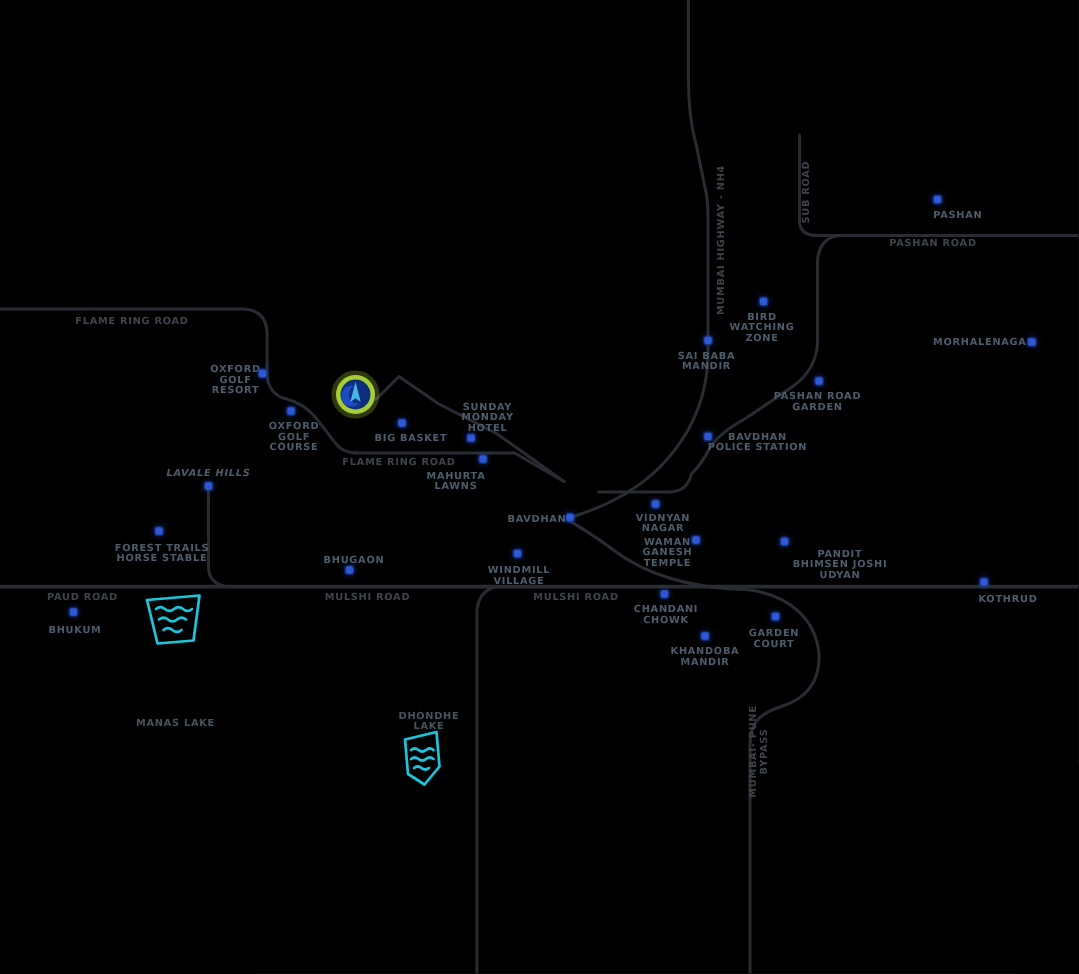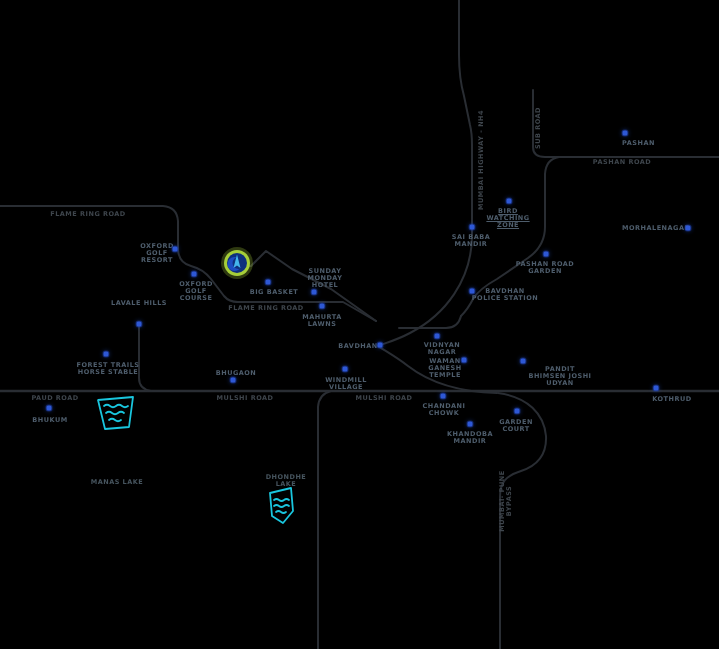--- a/index.html
+++ b/index.html
@@ -80,23 +80,23 @@
       <div class="label road-label" style="left: 88px; top: 211px;"><div>FLAME RING ROAD</div></div>
       <div class="label poi" style="left: 157px; top: 243px;"><div>OXFORD</div><div>GOLF</div><div>RESORT</div></div>
       <div class="marker" style="left: 175px; top: 249px;"></div>
       <div class="label poi" style="left: 196px; top: 281px;"><div>OXFORD</div><div>GOLF</div><div>COURSE</div></div>
       <div class="marker" style="left: 194px; top: 274px;"></div>
       <div class="label poi" style="left: 274px; top: 289px;"><div>BIG BASKET</div></div>
       <div class="marker" style="left: 268px; top: 282px;"></div>
       <div class="label poi" style="left: 325px; top: 268px;"><div>SUNDAY</div><div>MONDAY</div><div>HOTEL</div></div>
       <div class="marker" style="left: 314px; top: 292px;"></div>
       <div class="label road-label" style="left: 266px; top: 305px;"><div>FLAME RING ROAD</div></div>
-      <div class="label poi" style="left: 322px; top: 314px;"><div>MAHURTA</div><div>LAWNS</div></div>
+      <div class="label poi" style="left: 304px; top: 314px;"><div>MAHURTA</div><div>LAWNS</div></div>
       <div class="marker" style="left: 322px; top: 306px;"></div>
-      <div class="label poi" style="left: 139px; top: 300px;"><div>LAVALE HILLS</div></div>
+      <div class="label poi" style="left: 139px; top: 312px; font-style: italic;"><div>LAVALE HILLS</div></div>
       <div class="marker" style="left: 139px; top: 324px;"></div>
       <div class="label poi" style="left: 108px; top: 362px;"><div>FOREST TRAILS</div><div>HORSE STABLE</div></div>
       <div class="marker" style="left: 106px; top: 354px;"></div>
       <div class="label poi" style="left: 236px; top: 370px;"><div>BHUGAON</div></div>
       <div class="marker" style="left: 233px; top: 380px;"></div>
       <div class="label road-label" style="left: 55px; top: 395px;"><div>PAUD ROAD</div></div>
       <div class="label road-label" style="left: 245px; top: 395px;"><div>MULSHI ROAD</div></div>
       <div class="label road-label" style="left: 384px; top: 395px;"><div>MULSHI ROAD</div></div>
       <div class="label poi" style="left: 50px; top: 417px;"><div>BHUKUM</div></div>
       <div class="marker" style="left: 49px; top: 408px;"></div>
@@ -120,21 +120,21 @@
       <div class="marker" style="left: 523px; top: 361px;"></div>
       <div class="label poi" style="left: 672px; top: 396px;"><div>KOTHRUD</div></div>
       <div class="marker" style="left: 656px; top: 388px;"></div>
       <div class="label poi" style="left: 626px; top: 140px; padding-left: 25px;"><div>PASHAN</div></div>
       <div class="marker" style="left: 625px; top: 133px;"></div>
       <div class="label road-label" style="left: 622px; top: 159px;"><div>PASHAN ROAD</div></div>
       <div class="label poi" style="left: 656px; top: 225px;"><div>MORHALENAGAR</div></div>
       <div class="marker" style="left: 688px; top: 228px;"></div>
       <div class="label poi" style="left: 471px; top: 234px; text-align: center;"><div>SAI BABA</div><div>MANDIR</div></div>
       <div class="marker" style="left: 472px; top: 227px;"></div>
-      <div class="label poi" style="left: 508px; top: 208px; text-decoration: underline;"><div>BIRD</div><div>WATCHING</div><div>ZONE</div></div>
+      <div class="label poi" style="left: 508px; top: 208px;"><div>BIRD</div><div>WATCHING</div><div>ZONE</div></div>
       <div class="marker" style="left: 509px; top: 201px;"></div>
       <div class="label poi" style="left: 545px; top: 261px;"><div>PASHAN ROAD</div><div>GARDEN</div></div>
       <div class="marker" style="left: 546px; top: 254px;"></div>
       <div class="label poi" style="left: 505px; top: 288px;"><div>BAVDHAN</div><div>POLICE STATION</div></div>
       <div class="marker" style="left: 472px; top: 291px;"></div>
       <div class="label road-label rotated" style="left: 481px; top: 160px;"><div>MUMBAI HIGHWAY - NH4</div></div>
       <div class="label road-label rotated" style="left: 538px; top: 128px;"><div>SUB ROAD</div></div>
       <div class="label road-label rotated" style="left: 506px; top: 501px;"><div>MUMBAI- PUNE</div><div>BYPASS</div></div>
     </div>
 </div>

